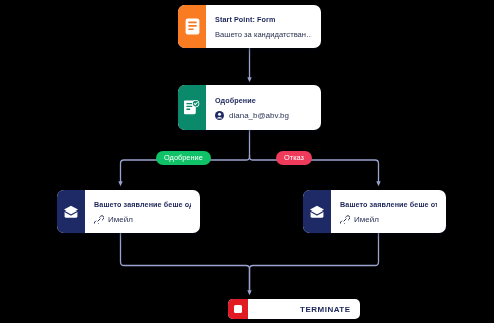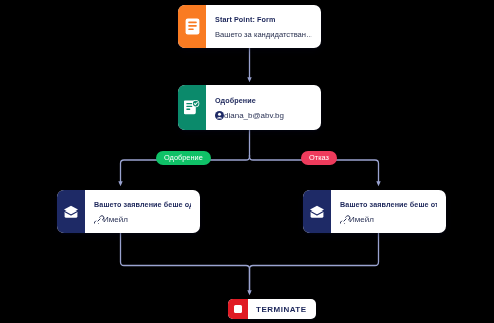--- a/index.html
+++ b/index.html
@@ -66,20 +66,21 @@
     white-space: nowrap;
     overflow: hidden;
   }
   .node-sub {
     font-size: 8px;
     color: #2b3356;
     white-space: nowrap;
     overflow: hidden;
     display: flex;
     align-items: center;
+    gap: 5px;
   }
   .node-sub-plain {
     font-size: 7.6px;
     color: #28304f;
     white-space: nowrap;
     overflow: hidden;
   }
 
   
   #node-start {
@@ -124,21 +125,21 @@
     padding: 3px 8px 3.5px 8px;
     white-space: nowrap;
     line-height: 1;
   }
   #pill-approve {
     left: 156px;
     top: 151px;
     background: #0FC167;
   }
   #pill-reject {
-    left: 301px;
+    left: 276px;
     top: 151px;
     background: #EE3B5C;
   }
 
   
   #node-terminate {
     position: absolute;
     left: 228px;
     top: 299px;
     height: 20px;
@@ -164,20 +165,21 @@
     height: 8px;
     background: #ffffff;
     border-radius: 1.5px;
   }
   #term-label {
     font-size: 8px;
     font-weight: bold;
     color: #1b2559;
     letter-spacing: 0.5px;
     padding-left: 8px;
+    margin-left: 44px;
   }
 
   
   .avatar-dot {
     width: 9px;
     height: 9px;
     flex: 0 0 9px;
   }
   .link-glyph {
     width: 9px;

